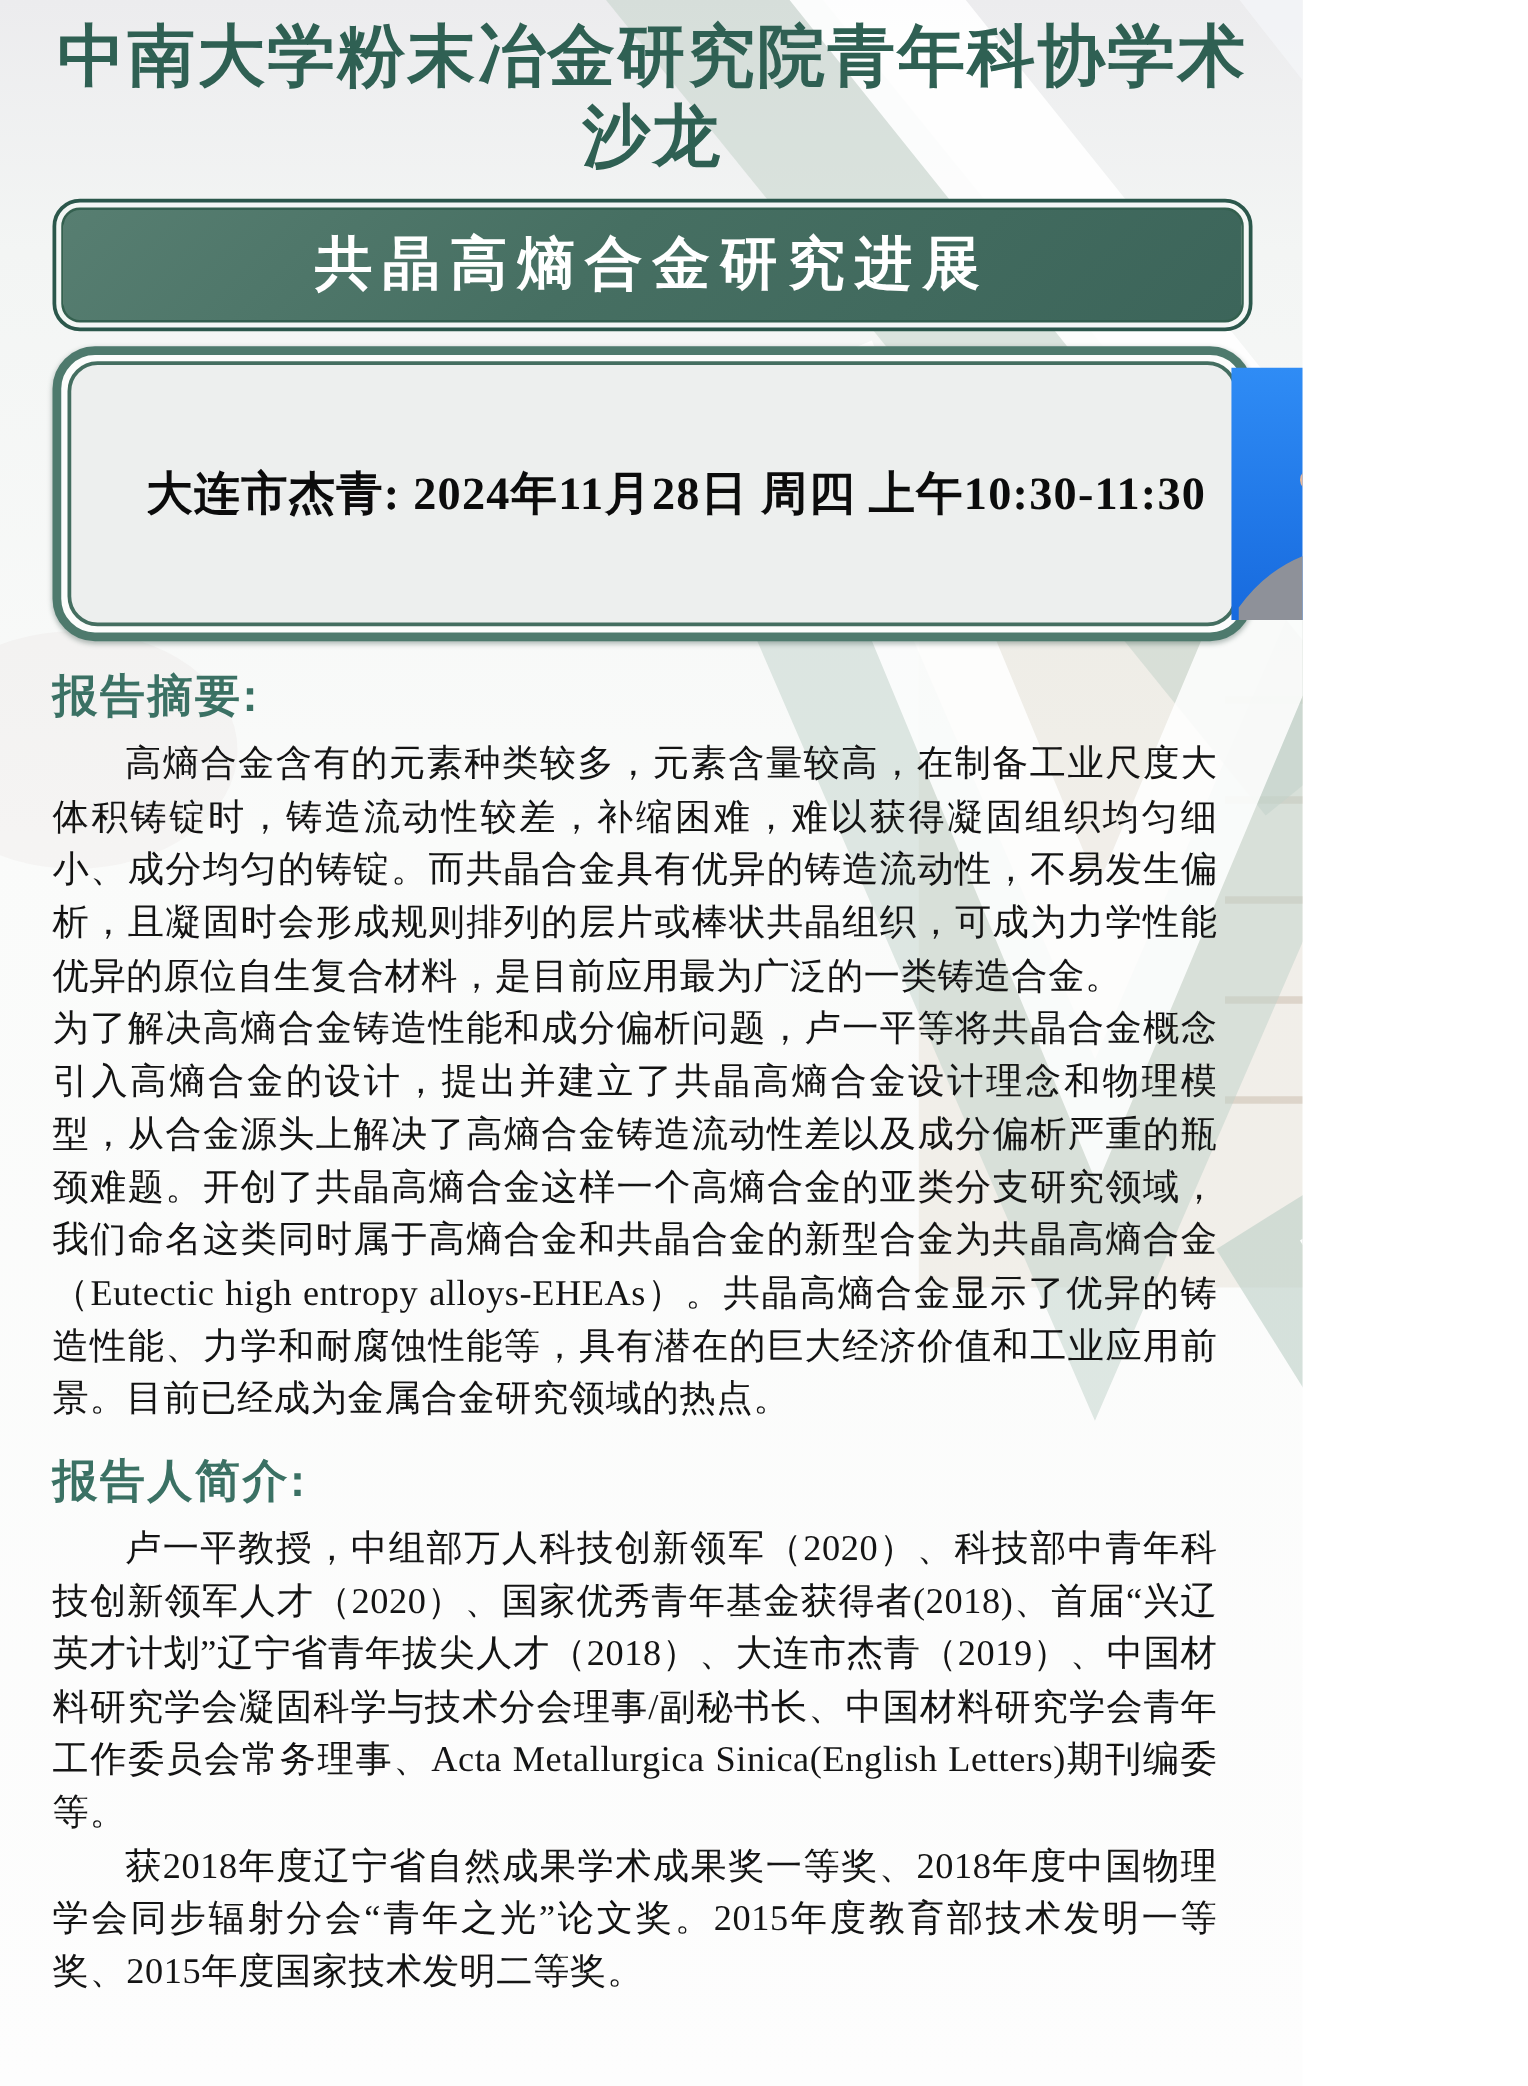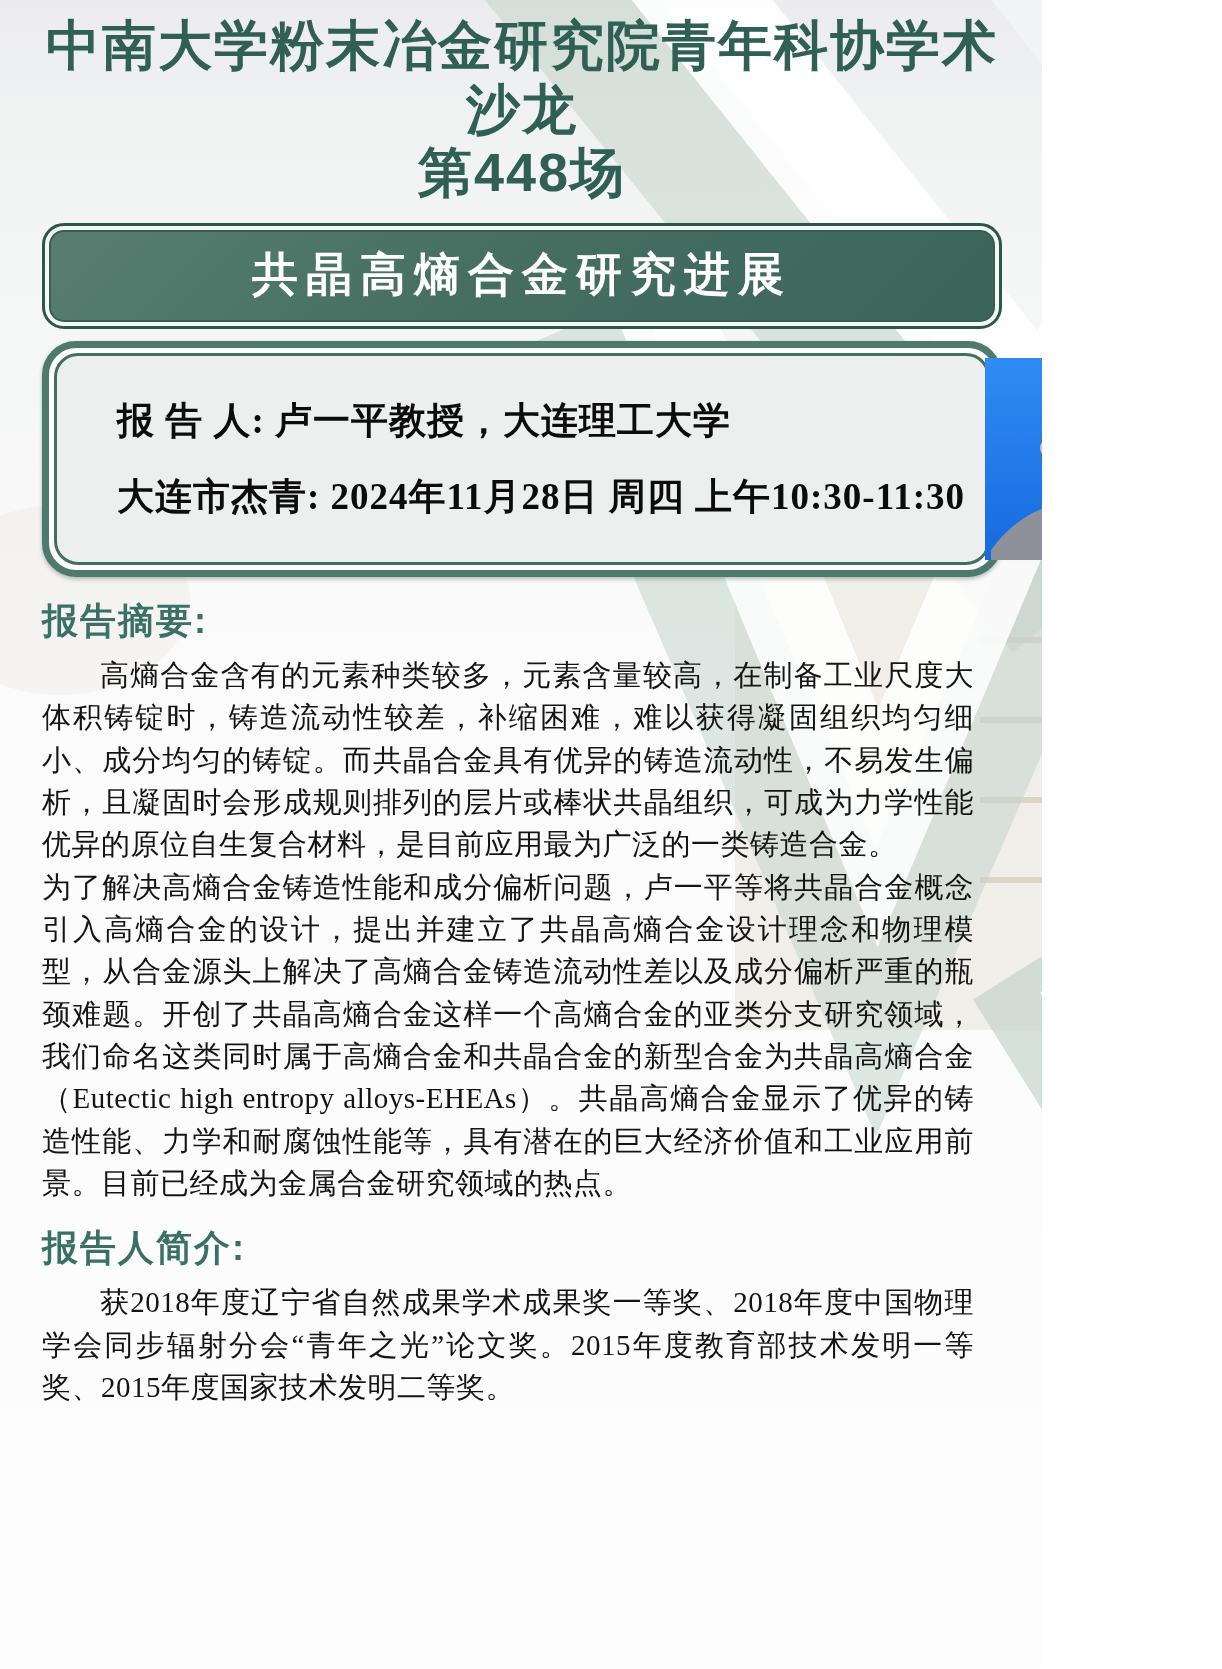--- a/index.html
+++ b/index.html
@@ -122,35 +122,31 @@
     <path d="M 655 290 L 878 828 L 1108 282" stroke="#ffffff" stroke-width="92" opacity="0.85" fill="none"></path>
 
     <path d="M 1012 975 L 1148 1192 L 1290 1015" stroke="#bccfc6" stroke-width="92" opacity="0.6" fill="none"></path>
     <path d="M 1068 975 L 1150 1108 L 1238 985" stroke="#ffffff" stroke-width="66" opacity="0.9" fill="none"></path>
   </svg>
 
   <div class="content">
 
     <h1 class="title">
       <span class="tline">中南大学粉末冶金研究院青年科协学术沙龙</span>
-      <span class="tline">第448场</span>
     </h1>
 
     <div class="banner-outer">
       <div class="banner-inner">
         <span class="banner-text">共晶高熵合金研究进展</span>
       </div>
     </div>
 
     <div class="infobox-outer">
       <div class="infobox-inner">
         <div class="info-rows">
-          <div class="info-row">
-            <span class="lbl">报 告 人: </span><span>卢一平教授，大连理工大学</span>
-          </div>
           <div class="info-row">
             <span class="lbl">大连市杰青: </span><span>2024年11月28日 周四 上午10:30-11:30</span>
           </div>
         </div>
         <div class="photo-frame">
           <svg width="212" height="202" viewBox="0 0 212 202" aria-hidden="true">
             <defs>
               <linearGradient id="photoBlue" x1="0" y1="0" x2="0" y2="1">
                 <stop offset="0" stop-color="#2f8cf5"></stop>
                 <stop offset="1" stop-color="#176ade"></stop>
@@ -196,17 +192,18 @@
     </div>
 
     <h2 class="section-heading">报告摘要:</h2>
     <div class="body-text">
       <p class="indent">高熵合金含有的元素种类较多，元素含量较高，在制备工业尺度大体积铸锭时，铸造流动性较差，补缩困难，难以获得凝固组织均匀细小、成分均匀的铸锭。而共晶合金具有优异的铸造流动性，不易发生偏析，且凝固时会形成规则排列的层片或棒状共晶组织，可成为力学性能优异的原位自生复合材料，是目前应用最为广泛的一类铸造合金。</p>
       <p>为了解决高熵合金铸造性能和成分偏析问题，卢一平等将共晶合金概念引入高熵合金的设计，提出并建立了共晶高熵合金设计理念和物理模型，从合金源头上解决了高熵合金铸造流动性差以及成分偏析严重的瓶颈难题。开创了共晶高熵合金这样一个高熵合金的亚类分支研究领域，我们命名这类同时属于高熵合金和共晶合金的新型合金为共晶高熵合金（Eutectic high entropy alloys-EHEAs）。共晶高熵合金显示了优异的铸造性能、力学和耐腐蚀性能等，具有潜在的巨大经济价值和工业应用前景。目前已经成为金属合金研究领域的热点。</p>
     </div>
 
     <h2 class="section-heading">报告人简介:</h2>
     <div class="body-text">
+      <p class="indent">卢一平教授，中组部万人科技创新领军（2020）、科技部中青年科技创新领军人才（2020）、国家优秀青年基金获得者(2018)、首届“兴辽英才计划”辽宁省青年拔尖人才（2018）、大连市杰青（2019）、中国材料研究学会凝固科学与技术分会理事/副秘书长、中国材料研究学会青年工作委员会常务理事、Acta Metallurgica Sinica(English Letters)期刊编委等。</p>
       <p class="indent">获2018年度辽宁省自然成果学术成果奖一等奖、2018年度中国物理学会同步辐射分会“青年之光”论文奖。2015年度教育部技术发明一等奖、2015年度国家技术发明二等奖。</p>
     </div>
 
   </div>
 </div>
 
 </body></html>

